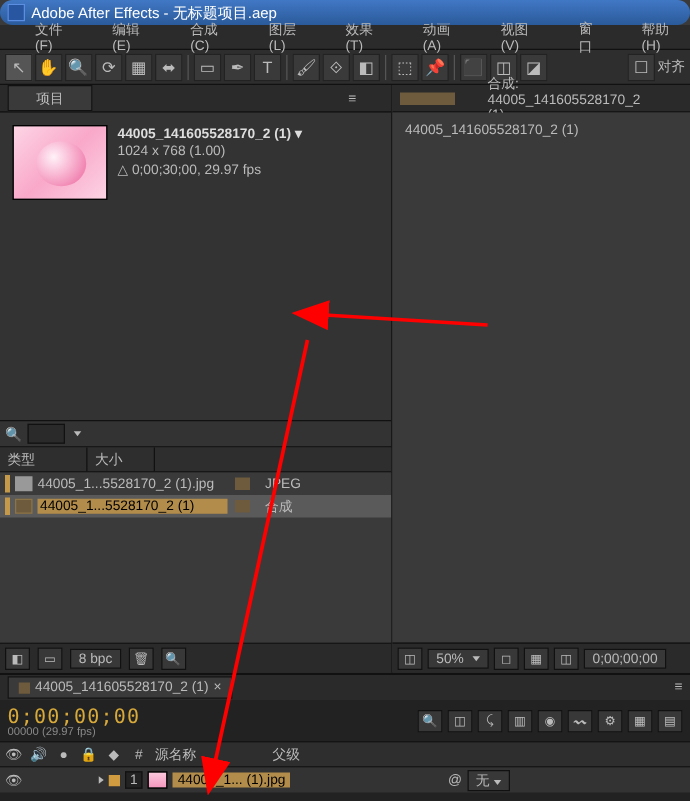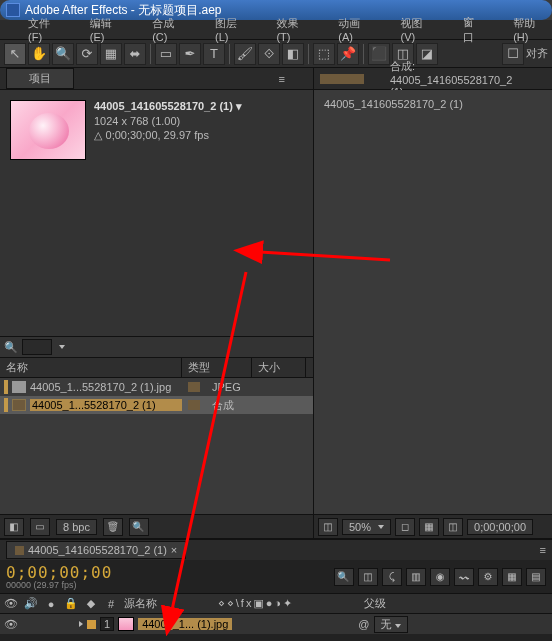--- a/index.html
+++ b/index.html
@@ -127,21 +127,20 @@
         <div>△ 0;00;30;00, 29.97 fps</div>
       </div>
     </div>
     <div style="flex:1"></div>
     <div class="searchrow">
       <span>🔍</span>
       <input placeholder="" style="">
       <span class="triD"></span>
     </div>
     <div class="colhead">
-      <div class="c1">名称</div>
       <div class="c2">类型</div>
       <div class="c3">大小</div>
     </div>
     <div class="filelist">
       <div class="frow">
         <div class="swatch" style="background:#c49a4a"></div>
         <div class="ficon"></div>
         <div class="fname">44005_1...5528170_2 (1).jpg</div>
         <div class="flabel"></div>
         <div class="ftype">JPEG</div>
@@ -212,21 +211,20 @@
     </div>
   </div>
   <div class="layerhead">
     <span class="ico">👁</span>
     <span class="ico">🔊</span>
     <span class="ico">●</span>
     <span class="ico">🔒</span>
     <span class="ico">◆</span>
     <span class="ico">#</span>
     <span style="width:88px">源名称</span>
-    <span style="width:140px;letter-spacing:2px">⋄⋄\fx▣●◑✦</span>
     <span>父级</span>
   </div>
   <div class="layers">
     <div class="layerrow">
       <span class="eye">👁</span>
       <span class="eye"></span>
       <span class="eye"></span>
       <span class="eye"></span>
       <span class="triR"></span>
       <span style="width:9px;height:9px;background:#d19c3f;display:inline-block"></span>

